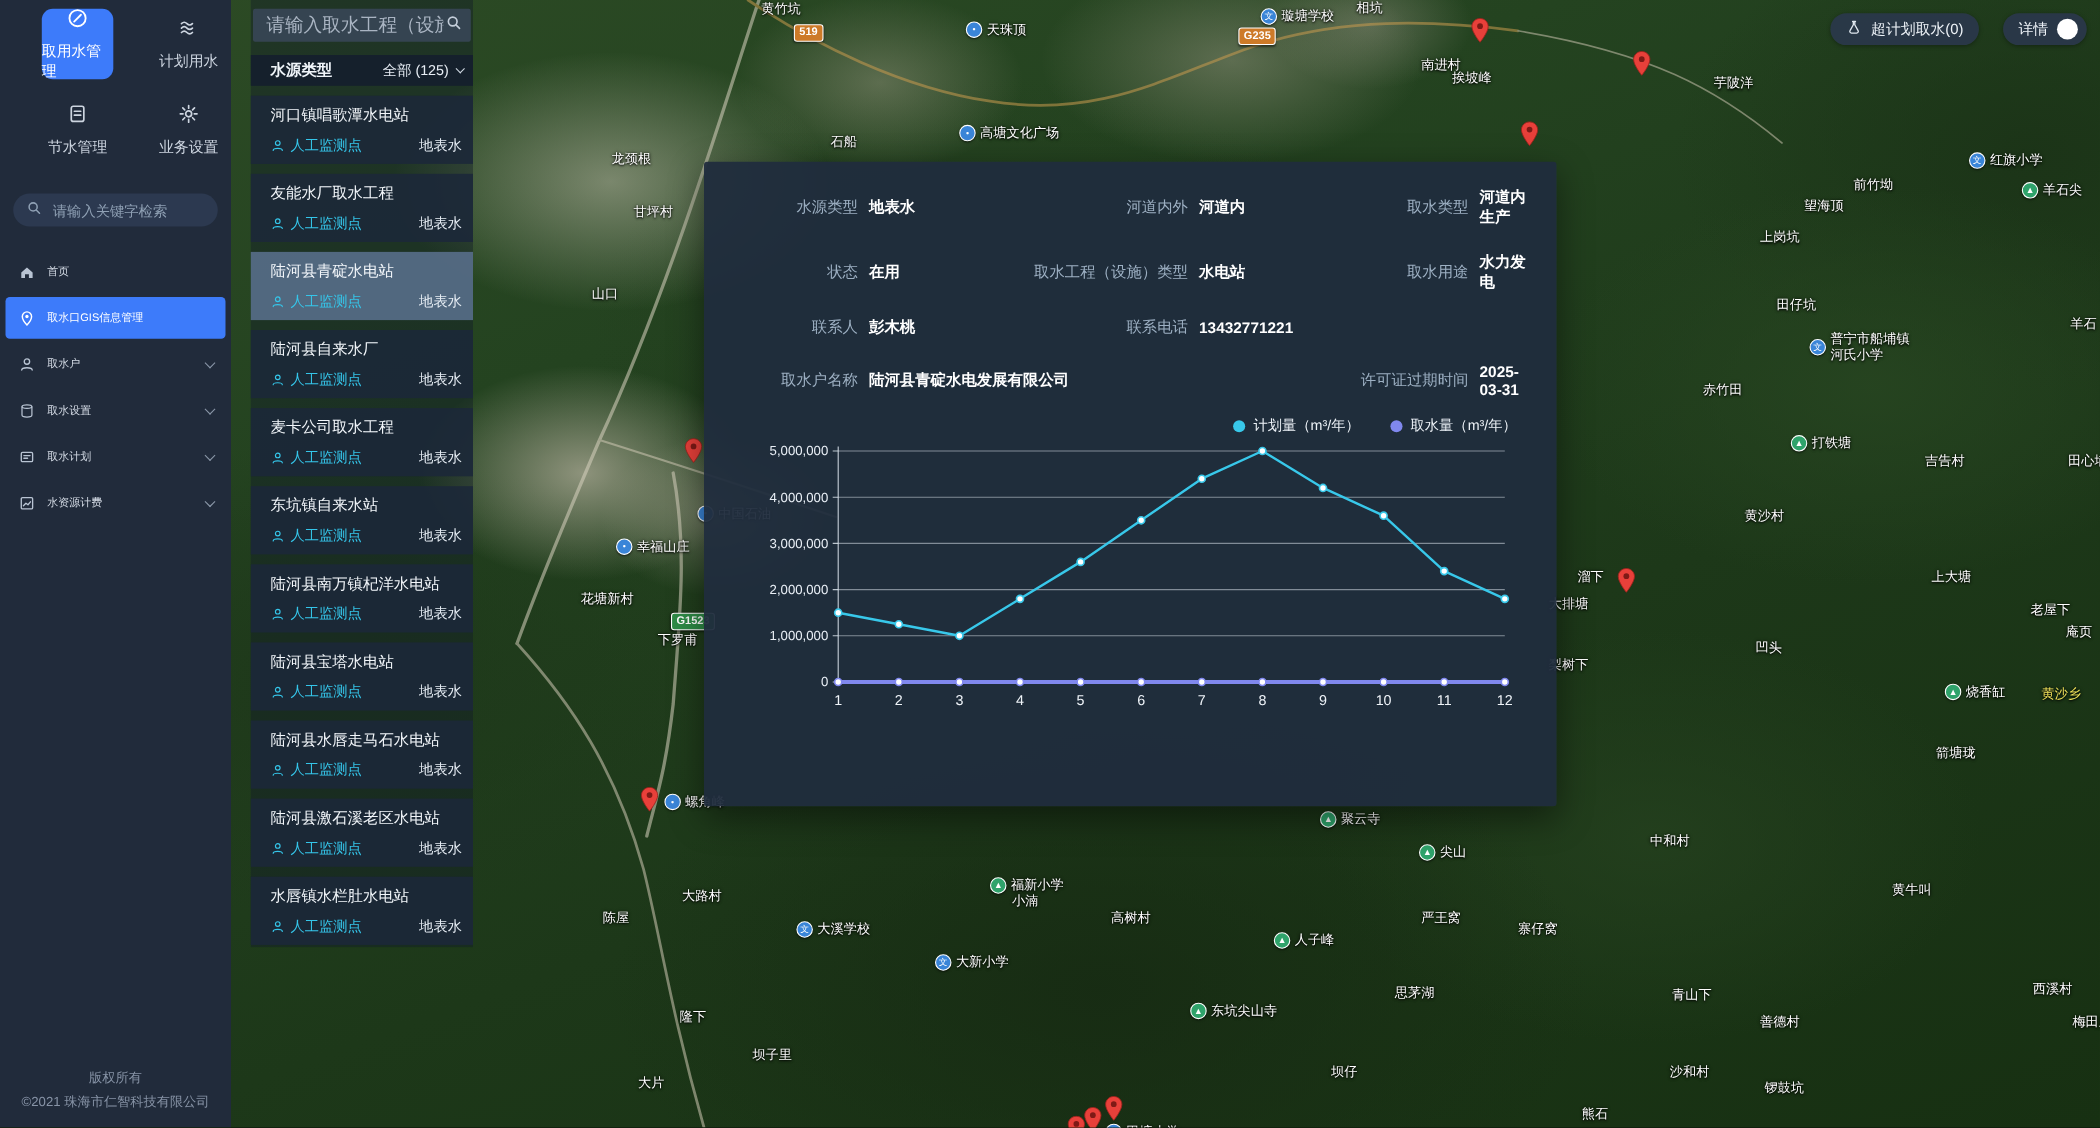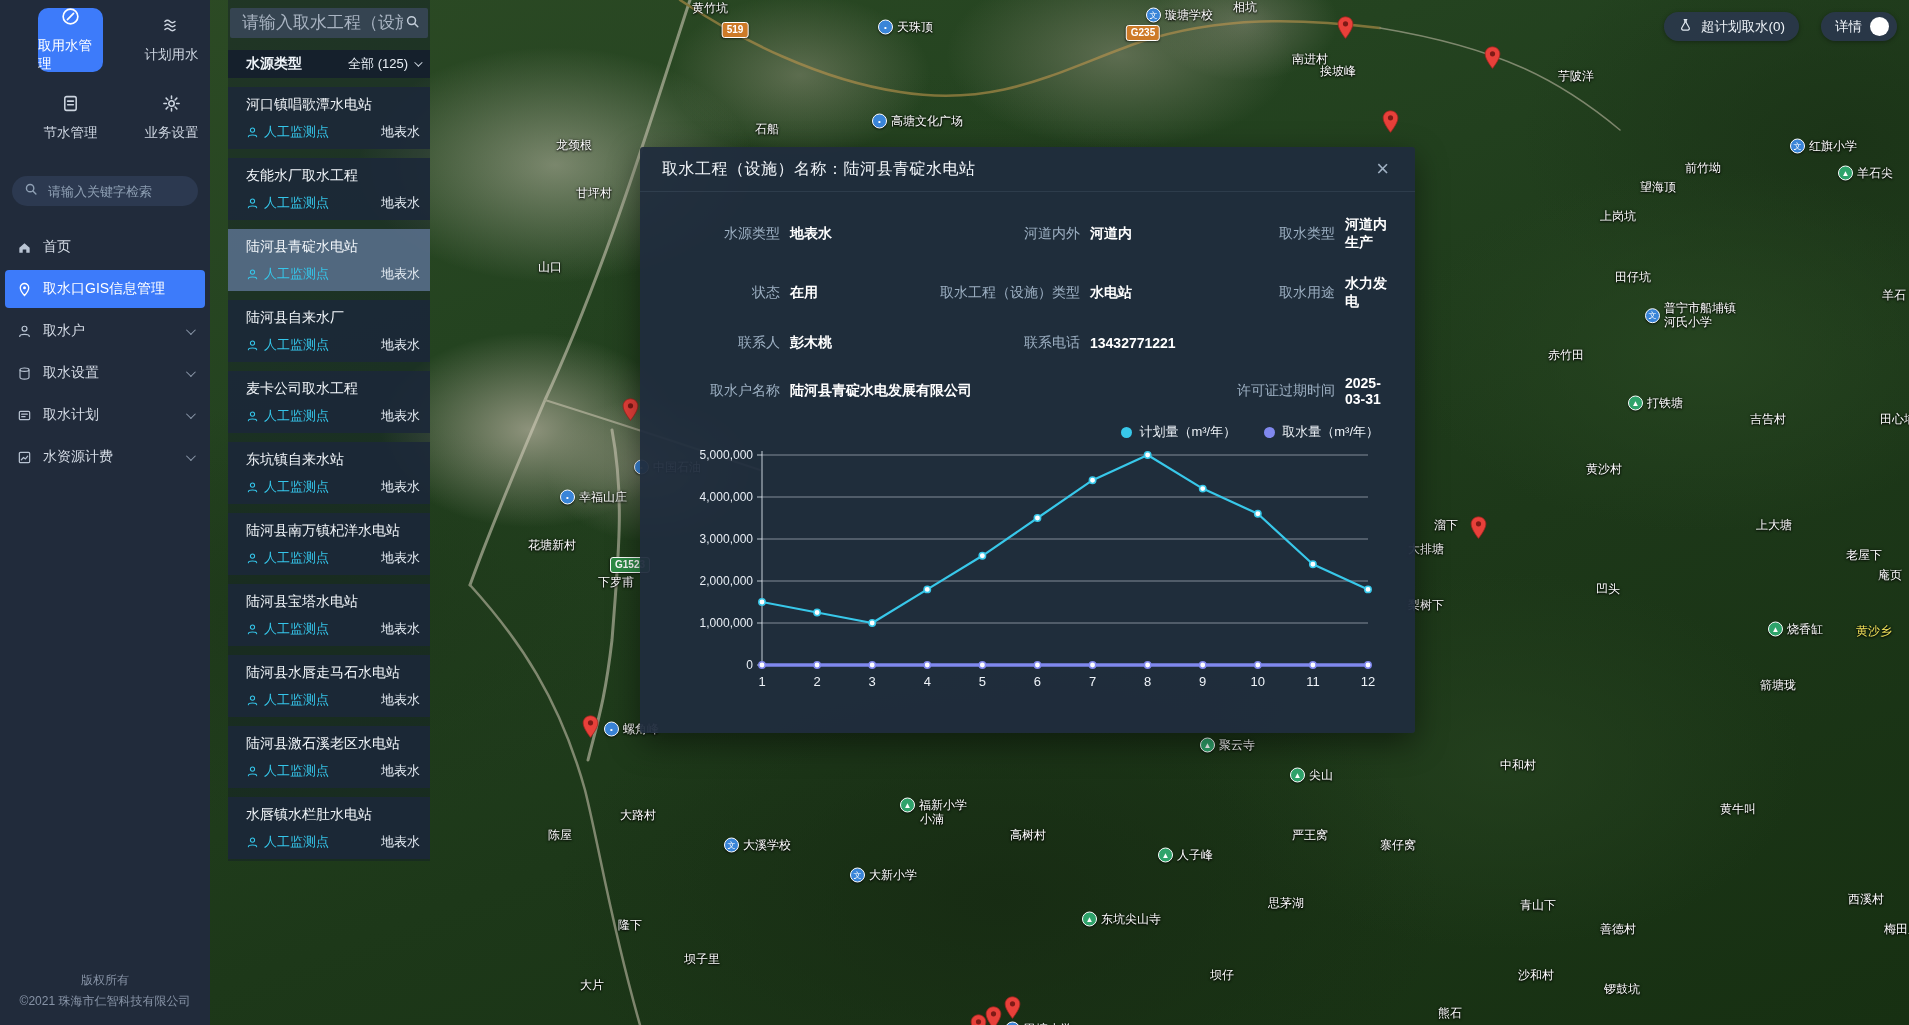--- a/index.html
+++ b/index.html
@@ -56,21 +56,21 @@
   .nav-btn.active{background:#3d7bfa;color:#fff;}
   .nav-btn .lbl{font-size:13.5px;margin-top:7px;}
   .nav-btn svg{width:19px;height:19px;}
   .side-search{display:flex;align-items:center;gap:8px;margin:26px 12px 0 12px;height:30px;
                border-radius:15px;background:#2c3950;padding:0 12px;color:#8fa0b4;}
   .side-search input{flex:1;background:transparent;border:none;outline:none;color:#cdd7e2;
                      font-size:13px;font-family:inherit;}
   .side-search input::placeholder{color:#8fa0b4;}
   #menu{margin-top:22px;display:flex;flex-direction:column;gap:4px;}
   .menu-item{display:flex;align-items:center;gap:11px;height:38px;margin:0 5px;padding:0 12px;
-             color:#d5dce6;font-size:14px;border-radius:4px;cursor:pointer;}
+             color:#d5dce6;font-size:10px;border-radius:4px;cursor:pointer;}
   .menu-item svg{width:15px;height:15px;color:#b9c4d3;flex:0 0 auto;}
   .menu-item.active{background:#3d7bfa;color:#fff;}
   .menu-item.active svg{color:#fff;}
   .menu-item .chev{margin-left:auto;width:7px;height:7px;border-right:1.5px solid #8a97a8;
                    border-bottom:1.5px solid #8a97a8;transform:rotate(45deg) translateY(-2px);}
   #side-footer{position:absolute;bottom:12px;left:0;width:100%;text-align:center;
                color:#8793a6;font-size:12px;line-height:1.8;}
 
   
   #list-panel{position:absolute;left:228px;top:0;width:202px;z-index:25;
@@ -680,24 +680,20 @@
               </svg>
             </span>
             <span class="stag">人工监测点</span>
             <span class="stype">地表水</span>
           </div>
         </div>
       </div>
   </section>
 
   <div id="detail-modal">
-    <header id="modal-head">
-      <h3 id="modal-title">取水工程（设施）名称：陆河县青碇水电站</h3>
-      <span id="modal-close">×</span>
-    </header>
 
     <div class="fields">
       <span class="fl">水源类型</span>
       <span class="fv">地表水</span>
       <span class="fl">河道内外</span>
       <span class="fv">河道内</span>
       <span class="fl">取水类型</span>
       <span class="fv">河道内生产</span>
 
       <span class="fl">状态</span>

